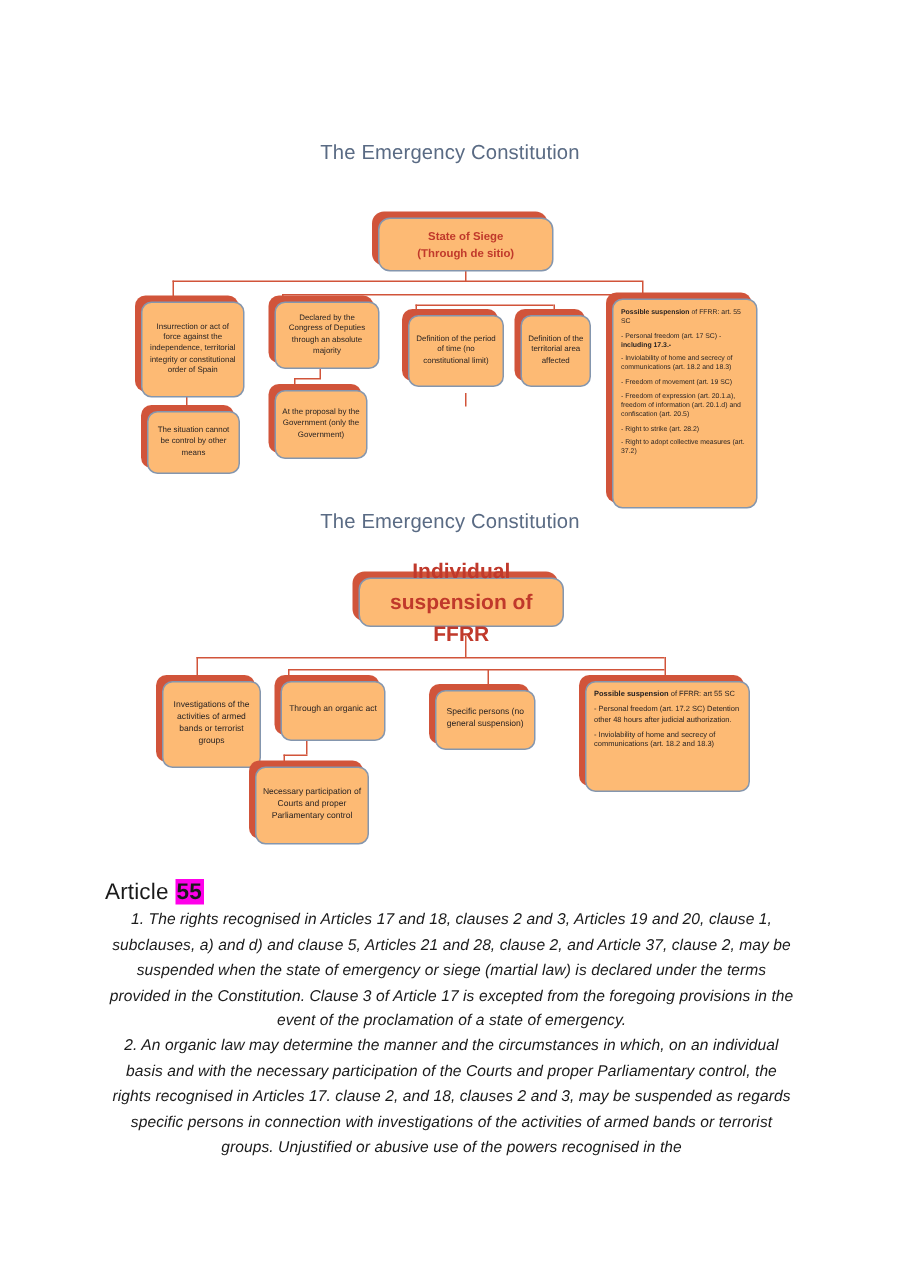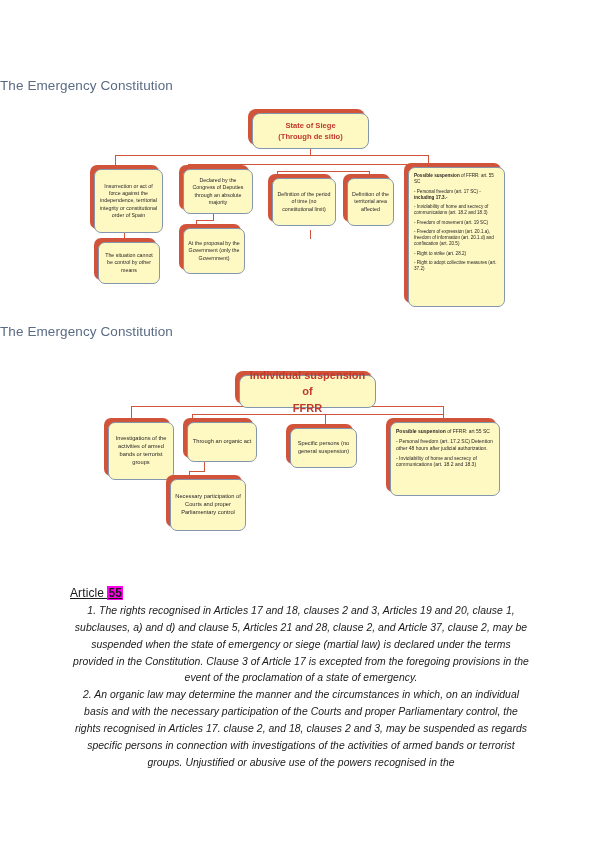--- a/index.html
+++ b/index.html
@@ -20,38 +20,39 @@
     background: #ffffff;
   }
 
   
   .slide {
     position: absolute;
     left: 0;
     width: 600px;
   }
   .slide-title {
+    text-align: center;
     color: #5a6b84;
     font-size: 13.5px;
     letter-spacing: 0.1px;
     font-weight: 400;
-    margin: 0;
+    margin: 16px;
     padding: 0;
   }
 
   .canvas {
     position: relative;
     width: 600px;
   }
 
   
   .node {
     position: absolute;
     box-sizing: border-box;
-    background: #fef9c3;
+    background: #fdba74;
     border: 0.8px solid #8496ae;
     border-radius: 7px;
     box-shadow: -4px -4px 0 0 #d1543a;
     display: flex;
     align-items: center;
     justify-content: center;
     text-align: center;
     color: #231f20;
     font-size: 5.3px;
     line-height: 1.38;
@@ -98,25 +99,24 @@
 
   
   .article {
     position: absolute;
     left: 70px;
     top: 586px;
     width: 462px;
     color: #1a1a1a;
   }
   .art-head {
-    font-size: 12px;
+    font-size: 15px;
     font-weight: normal;
     margin: 0 0 3px 0;
     letter-spacing: 0.1px;
-    text-decoration: underline;
   }
   .art-head .hl {
     background: #ff00ea;
     color: #1a1a1a;
     font-weight: bold;
     padding: 0 1px;
   }
   .art-p {
     font-size: 10.4px;
     font-style: italic;
@@ -208,21 +208,21 @@
       <div class="ln h" style="left:192px; top:75px; width:251px;"></div>
       <div class="ln v" style="left:192px; top:75px; height:10px;"></div>
       <div class="ln v" style="left:325px; top:75px; height:14px;"></div>
       <div class="ln h" style="left:290px; top:89px; width:36px;"></div>
       <div class="ln v" style="left:290px; top:89px; height:6px;"></div>
       <div class="ln v" style="left:443px; top:67px; height:16px;"></div>
       <div class="ln v" style="left:204px; top:123px; height:9px;"></div>
       <div class="ln h" style="left:189px; top:132px; width:16px;"></div>
       <div class="ln v" style="left:189px; top:132px; height:8px;"></div>
 
-      <div class="node root" style="left:239px; top:36px; width:137px; height:33px; font-size:11px;">
+      <div class="node root" style="left:239px; top:14px; width:137px; height:33px; font-size:14px;">
         <span class="nd-text">
           <span>Individual suspension of</span><br>
           <span>FFRR</span>
         </span>
       </div>
 
       <div class="node" style="left:108px; top:83px; width:66px; height:58px; font-size:5.7px;">
         <span class="nd-text">Investigations of the activities of armed bands or terrorist groups</span>
       </div>
 

